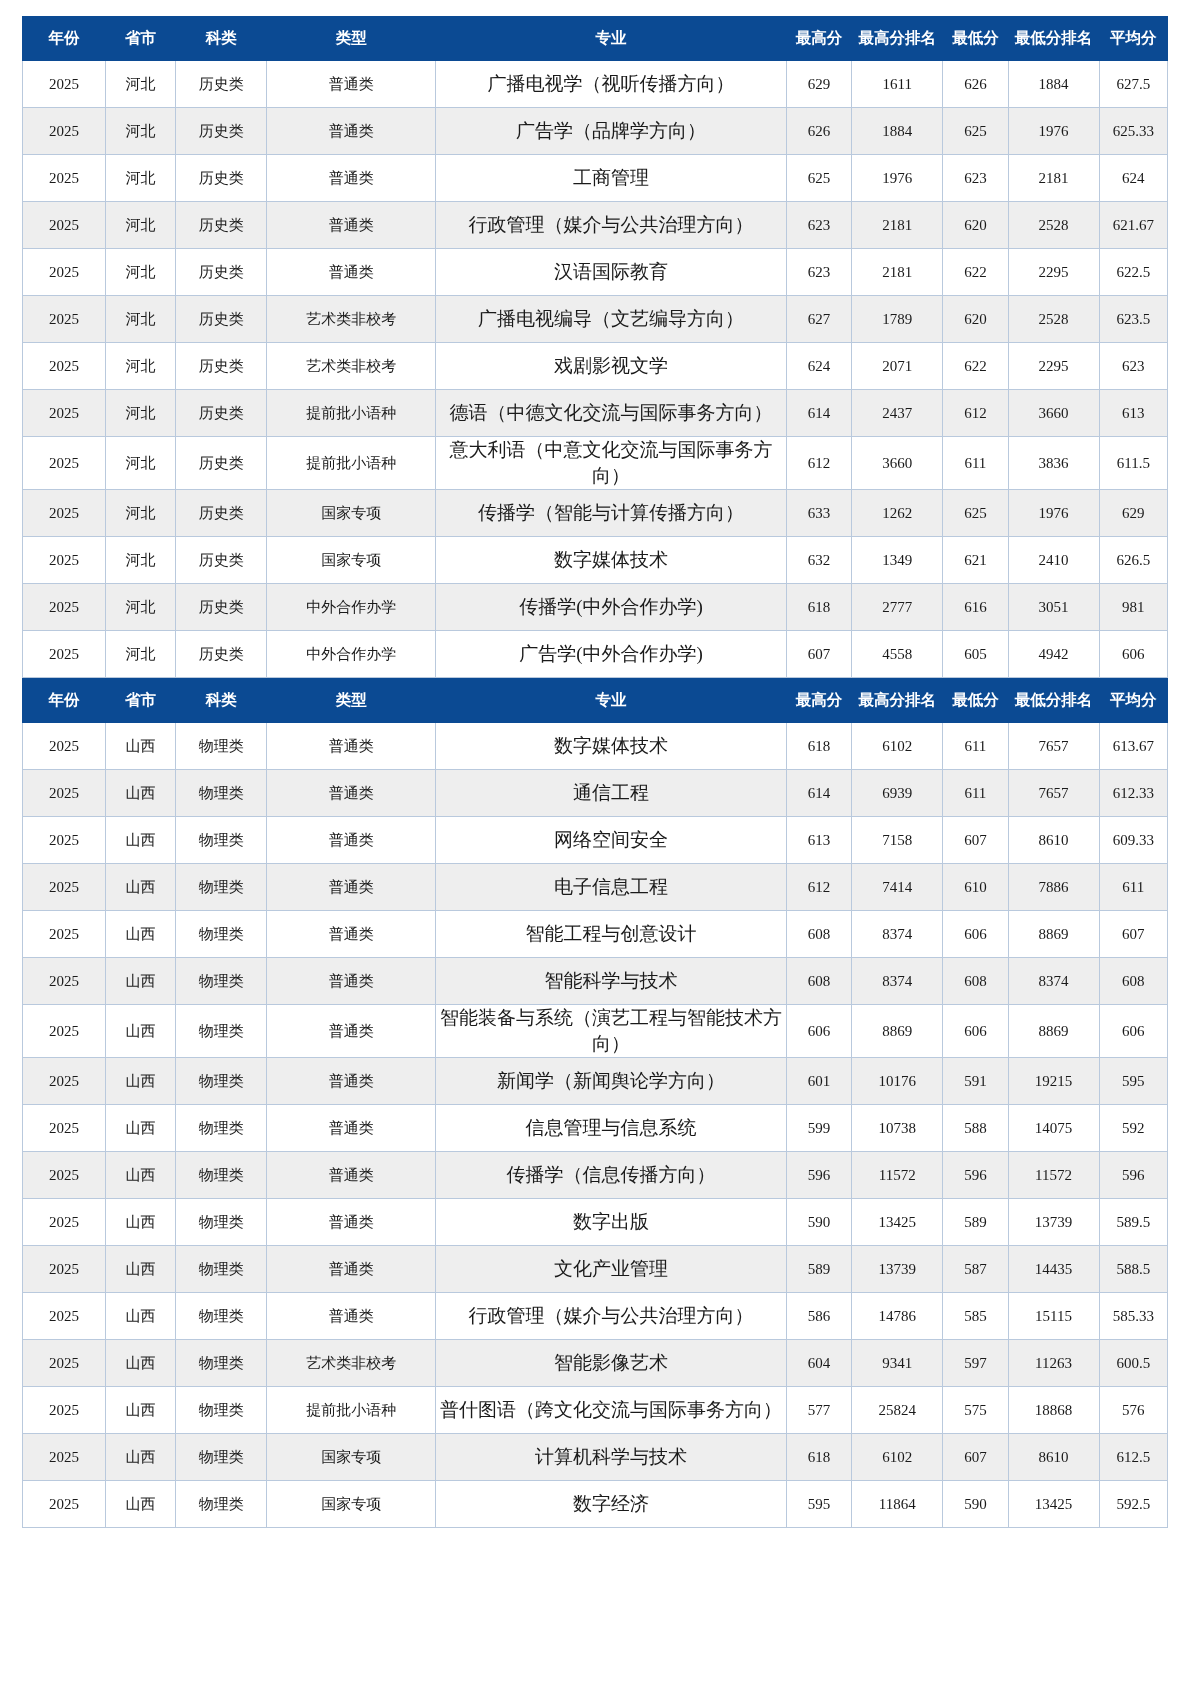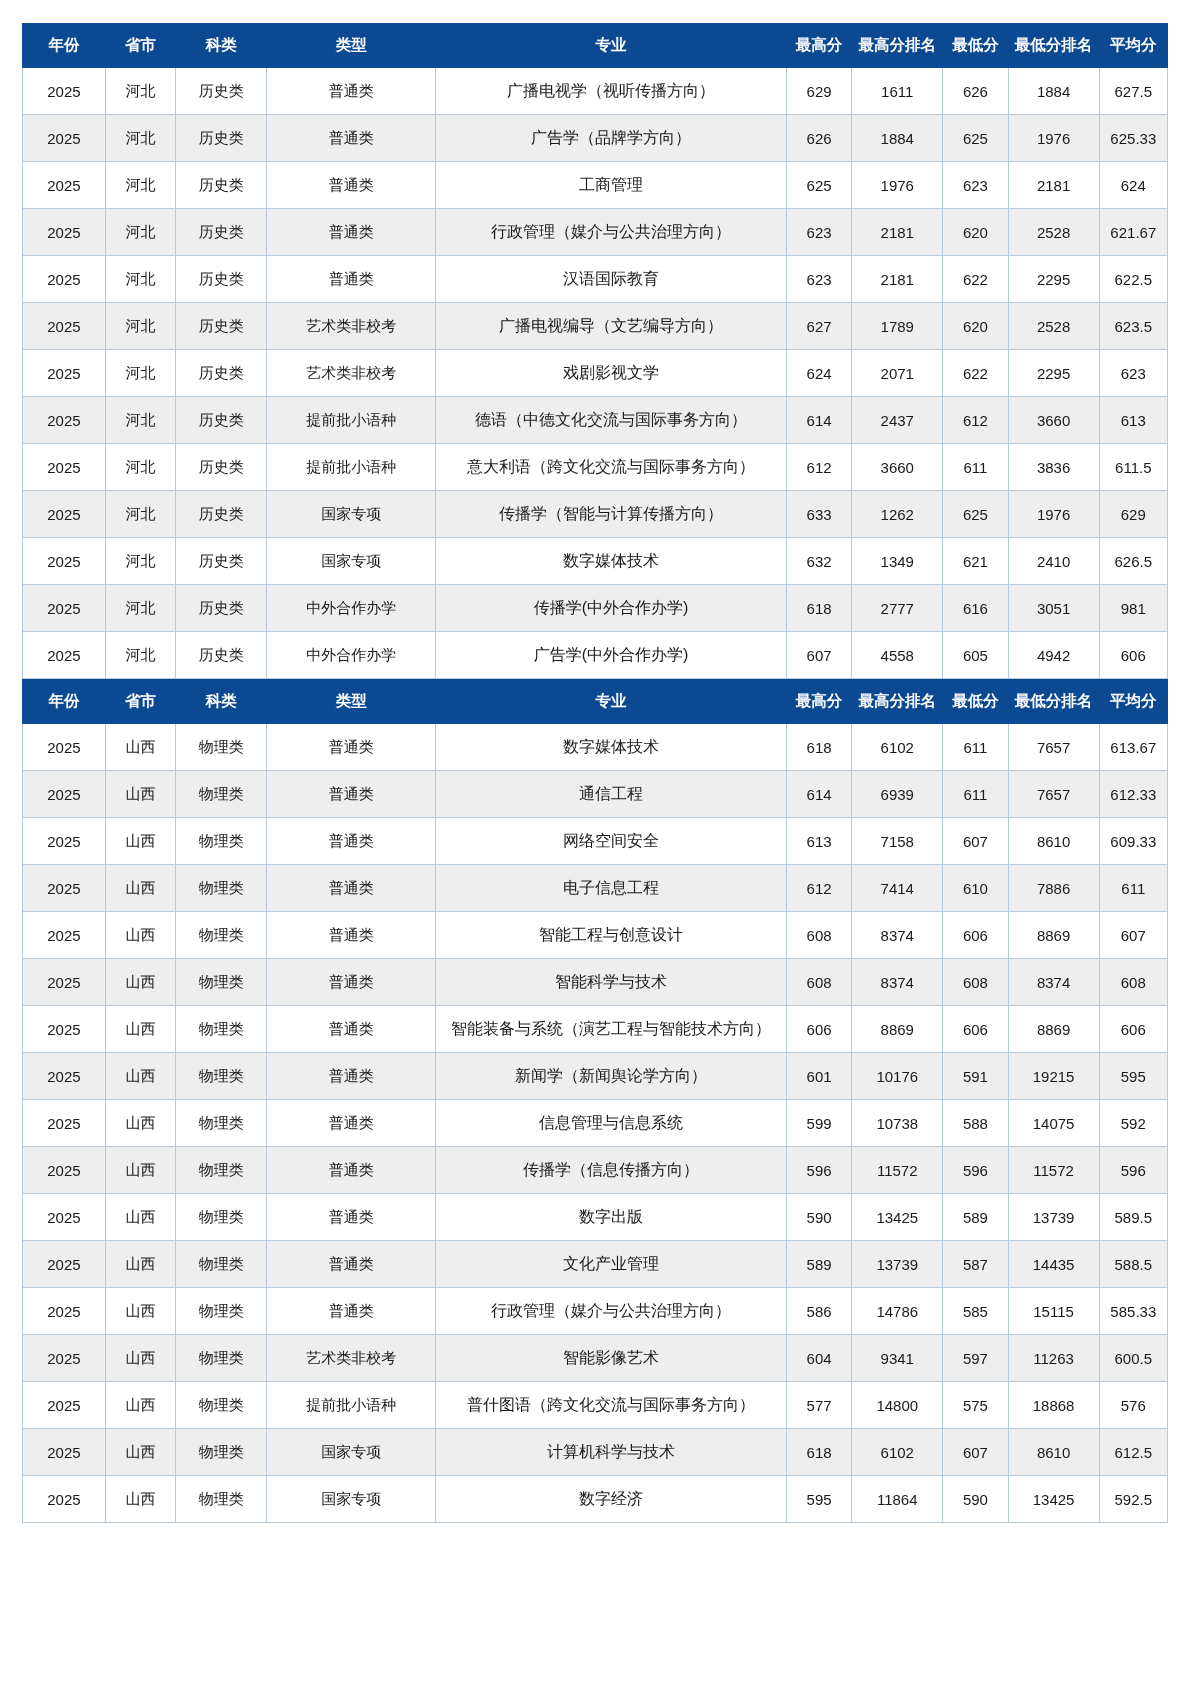--- a/index.html
+++ b/index.html
@@ -7,22 +7,23 @@
     padding: 0;
     background: #ffffff;
   }
   body {
     width: 1190px;
     font-family: "Liberation Sans", "DejaVu Sans", sans-serif;
     color: #1a1a1a;
   }
   .page {
     width: 1190px;
-    padding: 23px 22px 0 22px;
+    padding: 16px 22px 0 22px;
     box-sizing: border-box;
+    font-family: Liberation Serif, serif;
   }
   table.score-table {
     border-collapse: collapse;
     width: 1146px;
     table-layout: fixed;
   }
   table.score-table + table.score-table {
     margin-top: 0;
   }
   th, td {
@@ -42,21 +43,21 @@
     height: 44px;
     font-size: 15.5px;
   }
   tbody tr.odd td {
     background: #ffffff;
   }
   tbody tr.even td {
     background: #eeeeee;
   }
   td.major {
-    font-size: 16px;
+    font-size: 19px;
   }
   
   col.c-year   { width: 80px; }
   col.c-prov   { width: 68px; }
   col.c-subj   { width: 88px; }
   col.c-type   { width: 163px; }
   col.c-major  { width: 339px; }
   col.c-max    { width: 63px; }
   col.c-maxr   { width: 88px; }
   col.c-min    { width: 63px; }
@@ -190,21 +191,21 @@
             <td>2437</td>
             <td>612</td>
             <td>3660</td>
             <td>613</td>
           </tr>
           <tr class="odd">
             <td>2025</td>
             <td>河北</td>
             <td>历史类</td>
             <td>提前批小语种</td>
-            <td class="major">意大利语（跨文化交流与国际事务方向）</td>
+            <td class="major">意大利语（中意文化交流与国际事务方向）</td>
             <td>612</td>
             <td>3660</td>
             <td>611</td>
             <td>3836</td>
             <td>611.5</td>
           </tr>
           <tr class="even">
             <td>2025</td>
             <td>河北</td>
             <td>历史类</td>
@@ -450,21 +451,21 @@
             <td>11263</td>
             <td>600.5</td>
           </tr>
           <tr class="odd">
             <td>2025</td>
             <td>山西</td>
             <td>物理类</td>
             <td>提前批小语种</td>
             <td class="major">普什图语（跨文化交流与国际事务方向）</td>
             <td>577</td>
-            <td>14800</td>
+            <td>25824</td>
             <td>575</td>
             <td>18868</td>
             <td>576</td>
           </tr>
           <tr class="even">
             <td>2025</td>
             <td>山西</td>
             <td>物理类</td>
             <td>国家专项</td>
             <td class="major">计算机科学与技术</td>

